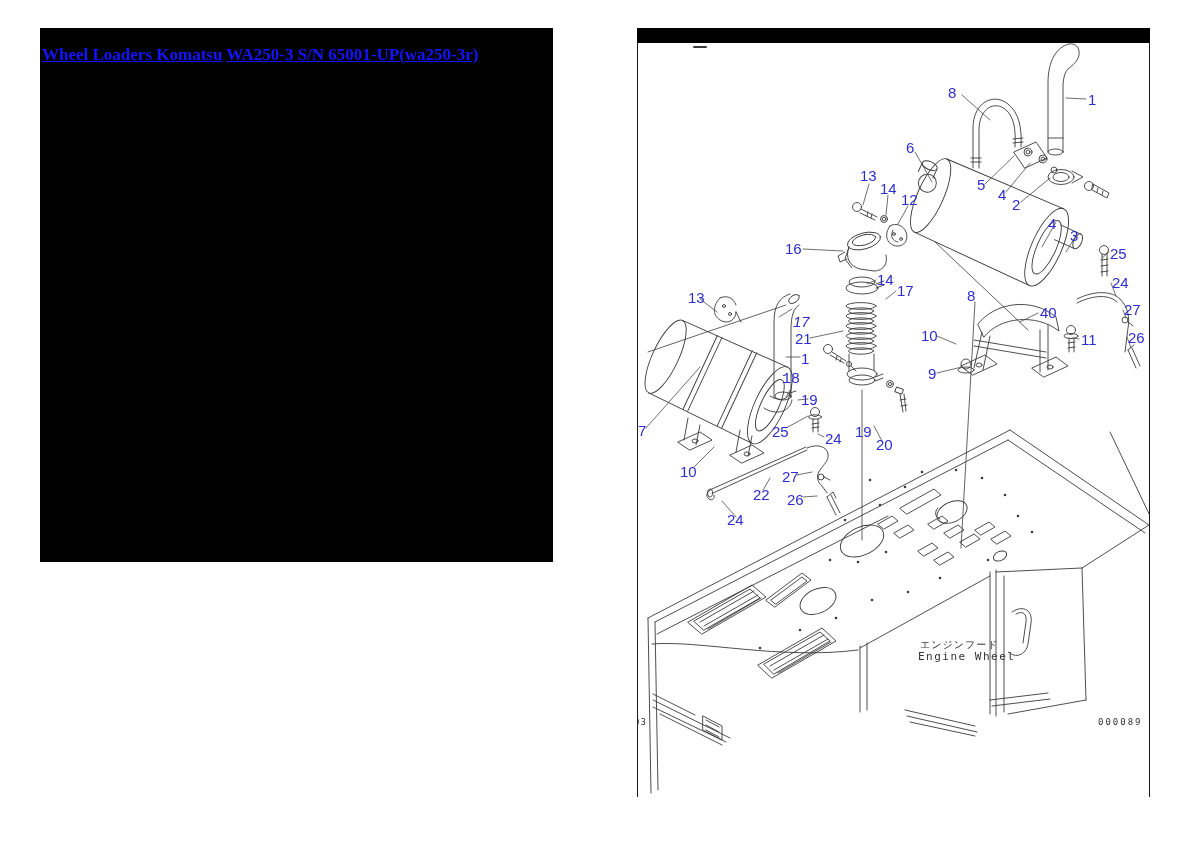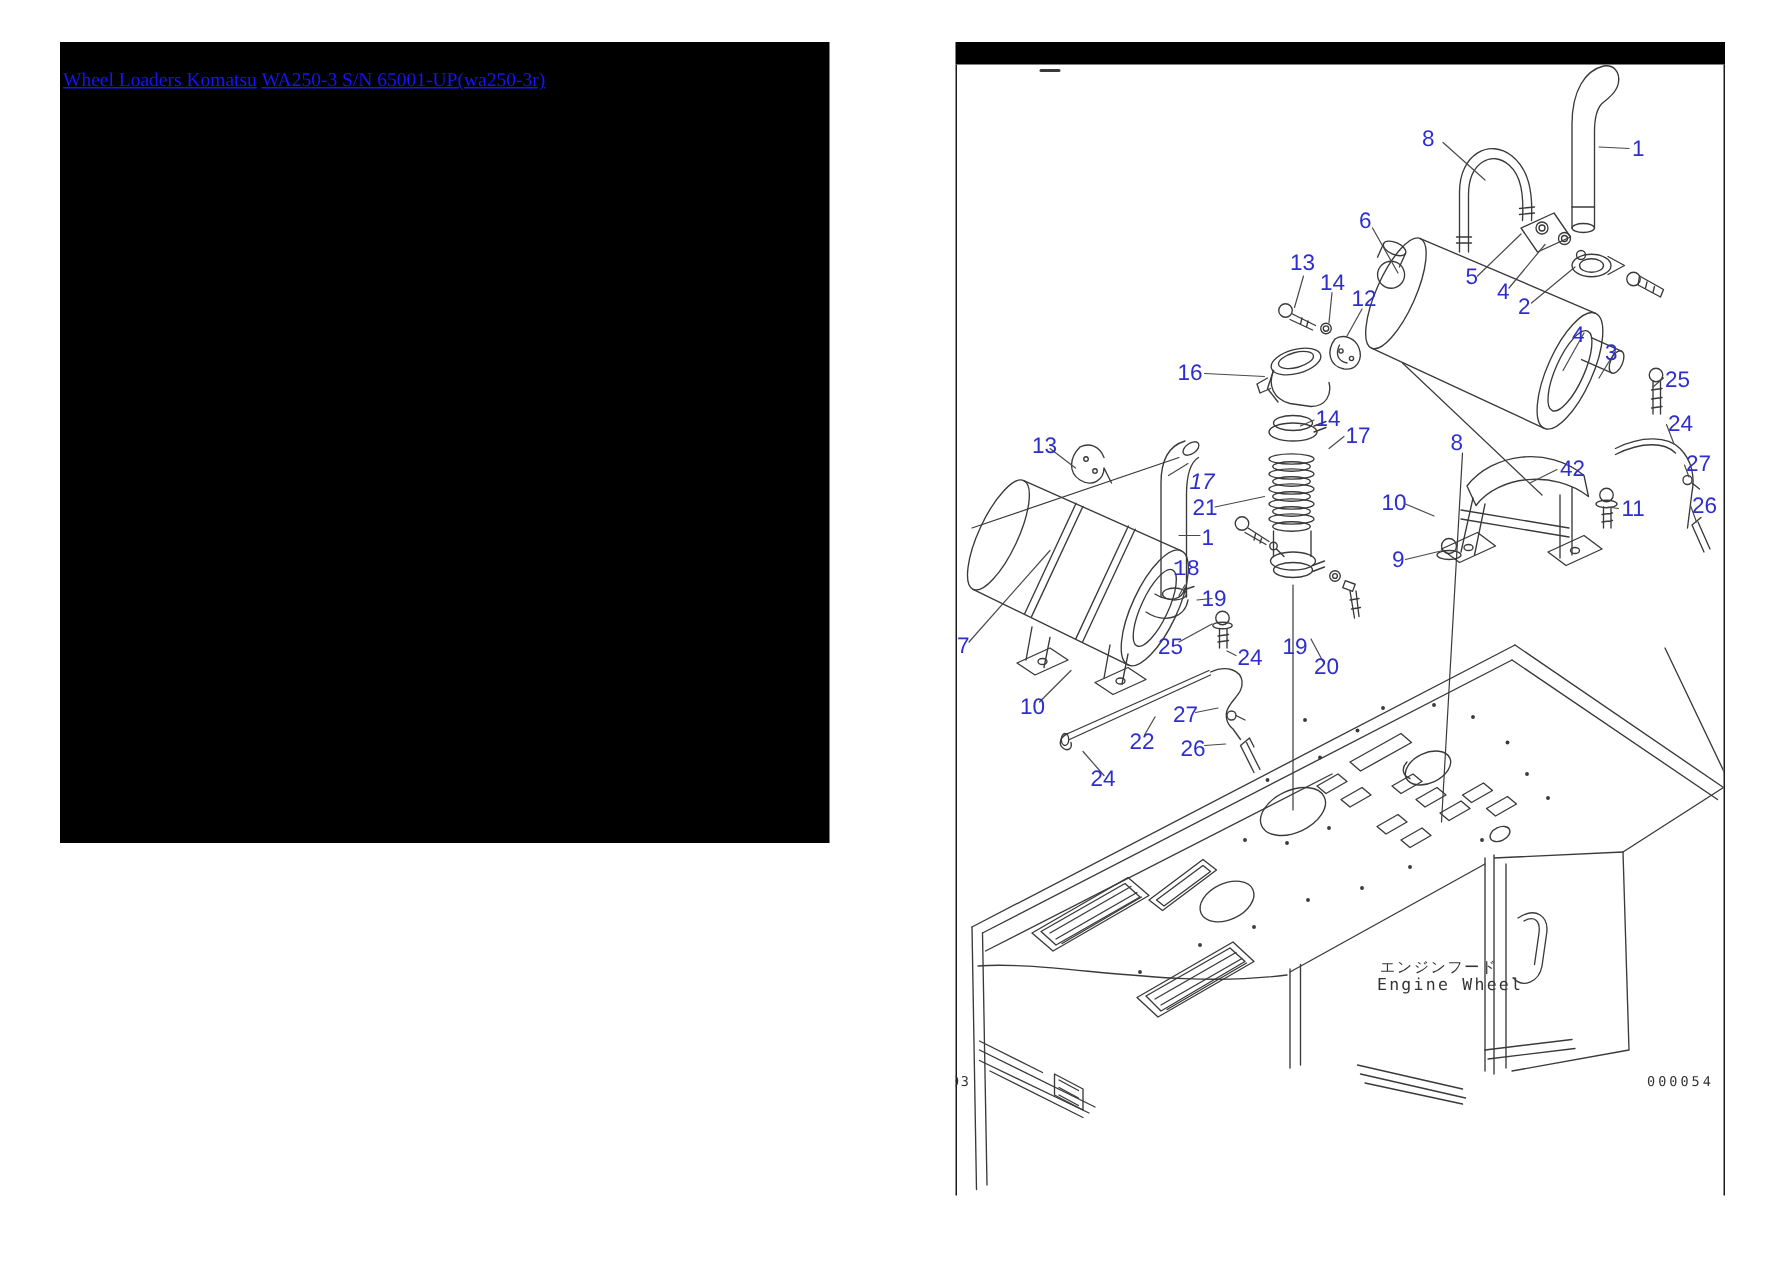--- a/index.html
+++ b/index.html
@@ -6,21 +6,21 @@
   body{
     width:1190px;height:842px;position:relative;background:#ffffff;
     font-family:"Liberation Sans",sans-serif;overflow:hidden;
   }
   .black-rect{
     position:absolute;left:40px;top:28px;width:513px;height:534px;
     background:#000000;
   }
   .top-link{
     position:absolute;left:42px;top:45px;z-index:5;
-    font-family:"Liberation Serif",serif;font-size:13px;font-weight:normal;
+    font-family:"Liberation Serif",serif;font-size:17px;font-weight:bold;
     color:var(--link,#1414ff);white-space:nowrap;
   }
   .top-link a{color:var(--link,#1414ff);text-decoration:underline;cursor:pointer;}
   .diagram-panel{
     position:absolute;left:637px;top:28px;width:513px;height:769px;
     background:#ffffff;
   }
   .panel-header{
     position:absolute;left:0;top:0;width:513px;height:15px;background:#000000;
   }
@@ -70,21 +70,21 @@
 </div>
 
 <div class="diagram-panel">
   <div class="panel-header"></div>
   <div class="panel-border-left"></div>
   <div class="panel-border-right"></div>
 
   <div class="panel-texts">
     <span class="hood-jp">エンジンフード</span>
     <span class="hood-en">Engine Wheel</span>
-    <span class="doc-number">000054</span>
+    <span class="doc-number">000089</span>
     <span class="clipped-code">03</span>
   </div>
 </div>
 
 <svg class="drawing-svg" width="1190" height="842" viewBox="0 0 1190 842" xmlns="http://www.w3.org/2000/svg">
   <defs>
     <clipPath id="panelClip">
         <rect x="638" y="43" width="511" height="754"></rect>
       </clipPath>
   </defs>
@@ -395,21 +395,21 @@
     <span class="callout" style="left: 1110px; top: 246px;">25</span>
     <span class="callout" style="left: 1112px; top: 275px;">24</span>
     <span class="callout" style="left: 1124px; top: 302px;">27</span>
     <span class="callout" style="left: 1128px; top: 330px;">26</span>
     <span class="callout" style="left: 877px; top: 272px;">14</span>
     <span class="callout" style="left: 897px; top: 283px;">17</span>
     <span class="callout" style="left: 967px; top: 288px;">8</span>
     <span class="callout" style="left: 688px; top: 290px;">13</span>
     <span class="callout" style="left: 793px; top: 314px; font-style: italic;">17</span>
     <span class="callout" style="left: 921px; top: 328px;">10</span>
-    <span class="callout" style="left: 1040px; top: 305px;">42</span>
+    <span class="callout" style="left: 1040px; top: 305px;">40</span>
     <span class="callout" style="left: 1081px; top: 332px;">11</span>
     <span class="callout" style="left: 795px; top: 331px; text-align: center;">21</span>
     <span class="callout" style="left: 801px; top: 351px;">1</span>
     <span class="callout" style="left: 928px; top: 366px;">9</span>
     <span class="callout" style="left: 782px; top: 372px; font-family: Liberation Mono, monospace;">18</span>
     <span class="callout" style="left: 801px; top: 392px;">19</span>
     <span class="callout" style="left: 638px; top: 423px;">7</span>
     <span class="callout" style="left: 772px; top: 424px;">25</span>
     <span class="callout" style="left: 825px; top: 431px;">24</span>
     <span class="callout" style="left: 855px; top: 424px;">19</span>

